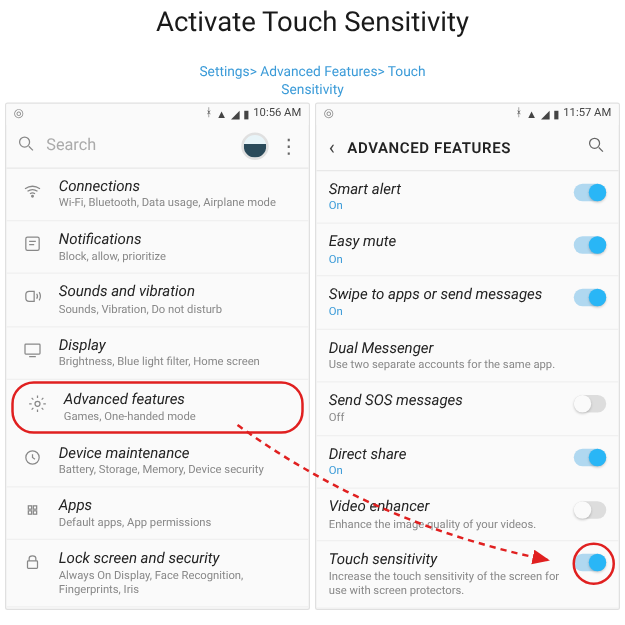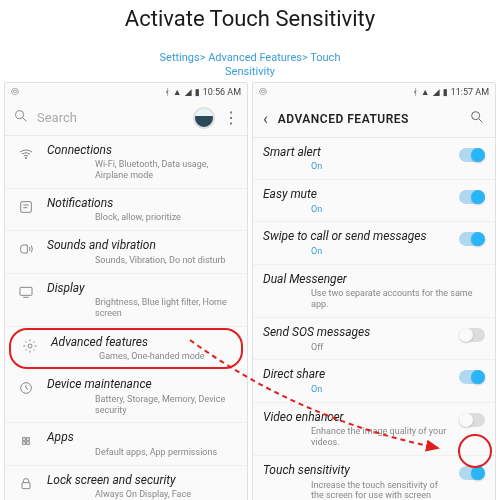--- a/index.html
+++ b/index.html
@@ -25,21 +25,21 @@
   .titlebar { display: flex; align-items: center; padding: 8px 10px; gap: 10px; border-bottom: 1px solid #e8e8e8; }
   .titlebar .back { color: #444; font-size: 16px; }
   .titlebar .title { flex: 1; font-size: 12px; font-weight: 600; letter-spacing: 0.5px; color: #222; }
   .titlebar .search-icon { color: #666; }
   
   .list { }
   .row { display: flex; align-items: flex-start; padding: 7px 10px; border-bottom: 1px solid #f0f0f0; gap: 10px; }
   .row .icon-box { width: 22px; height: 22px; display: flex; align-items: center; justify-content: center; color: #888; flex-shrink: 0; }
   .row .tcol { flex: 1; min-width: 0; }
   .row .label { font-size: 12px; color: #222; line-height: 1.3; font-style: italic; }
-  .row .sub { font-size: 9px; color: #888; line-height: 1.2; margin-top: 1px; margin-left: 48px; }
+  .row .sub { font-size: 9px; color: #888; line-height: 1.2; margin-top: 1px; }
   .row .sub.on { color: #3b9bd8; }
   .row.hl { border: 2px solid #e02020; border-radius: 18px; margin: 1px 4px; padding: 5px 8px; }
   
   .toggle { width: 26px; height: 14px; border-radius: 7px; background: #b0d8f0; position: relative; flex-shrink: 0; margin-top: 3px; }
   .toggle::after { content: ""; position: absolute; width: 14px; height: 14px; border-radius: 50%; background: #29b6f6; right: 0; top: 0; box-shadow: 0 1px 2px rgba(0,0,0,0.2); }
   .toggle.off { background: #ddd; }
   .toggle.off::after { background: #fafafa; left: 0; right: auto; }
   
   .arrow-svg { position: absolute; left: 180px; top: 330px; pointer-events: none; }
   .circle-target { position: absolute; width: 34px; height: 34px; border: 2px solid #e02020; border-radius: 50%; right: 8px; bottom: 32px; pointer-events: none; }
@@ -206,21 +206,21 @@
         </div>
         <div class="row">
           <div class="tcol">
             <div class="label">Easy mute</div>
     <div class="sub on">On</div>
           </div>
           <div class="toggle "></div>
         </div>
         <div class="row">
           <div class="tcol">
-            <div class="label">Swipe to call or send messages</div>
+            <div class="label">Swipe to apps or send messages</div>
     <div class="sub on">On</div>
           </div>
           <div class="toggle "></div>
         </div>
         <div class="row">
           <div class="tcol">
             <div class="label">Dual Messenger</div>
     <div class="sub ">Use two separate accounts for the same app.</div>
           </div>
         </div>

